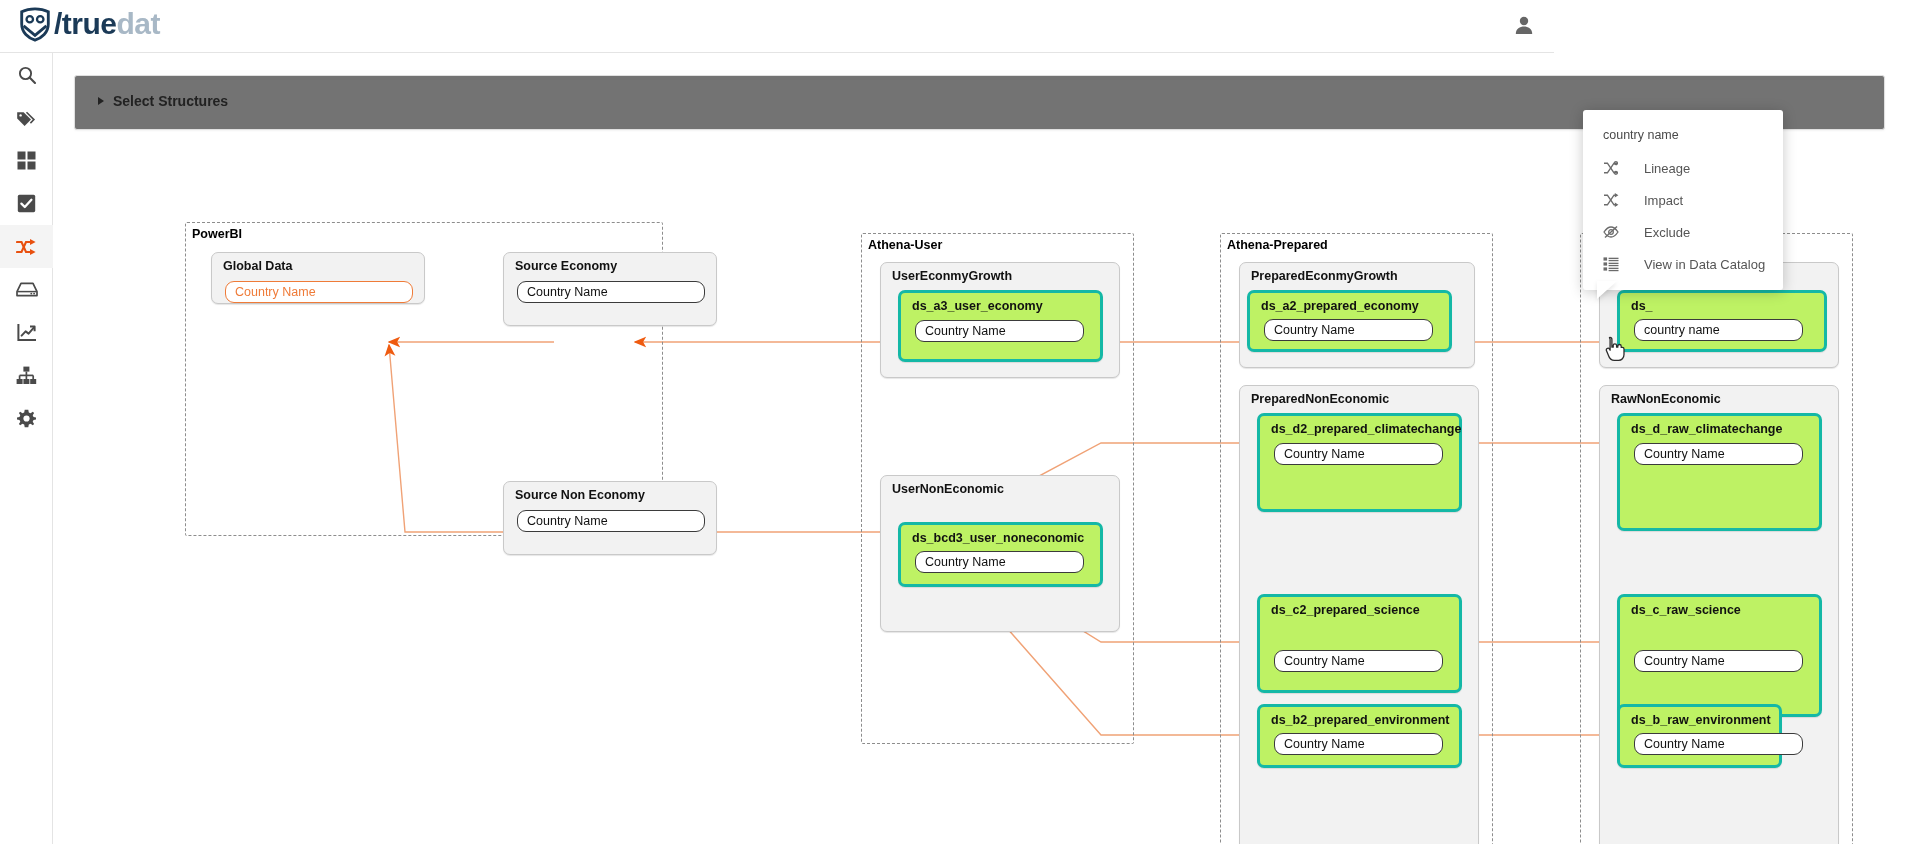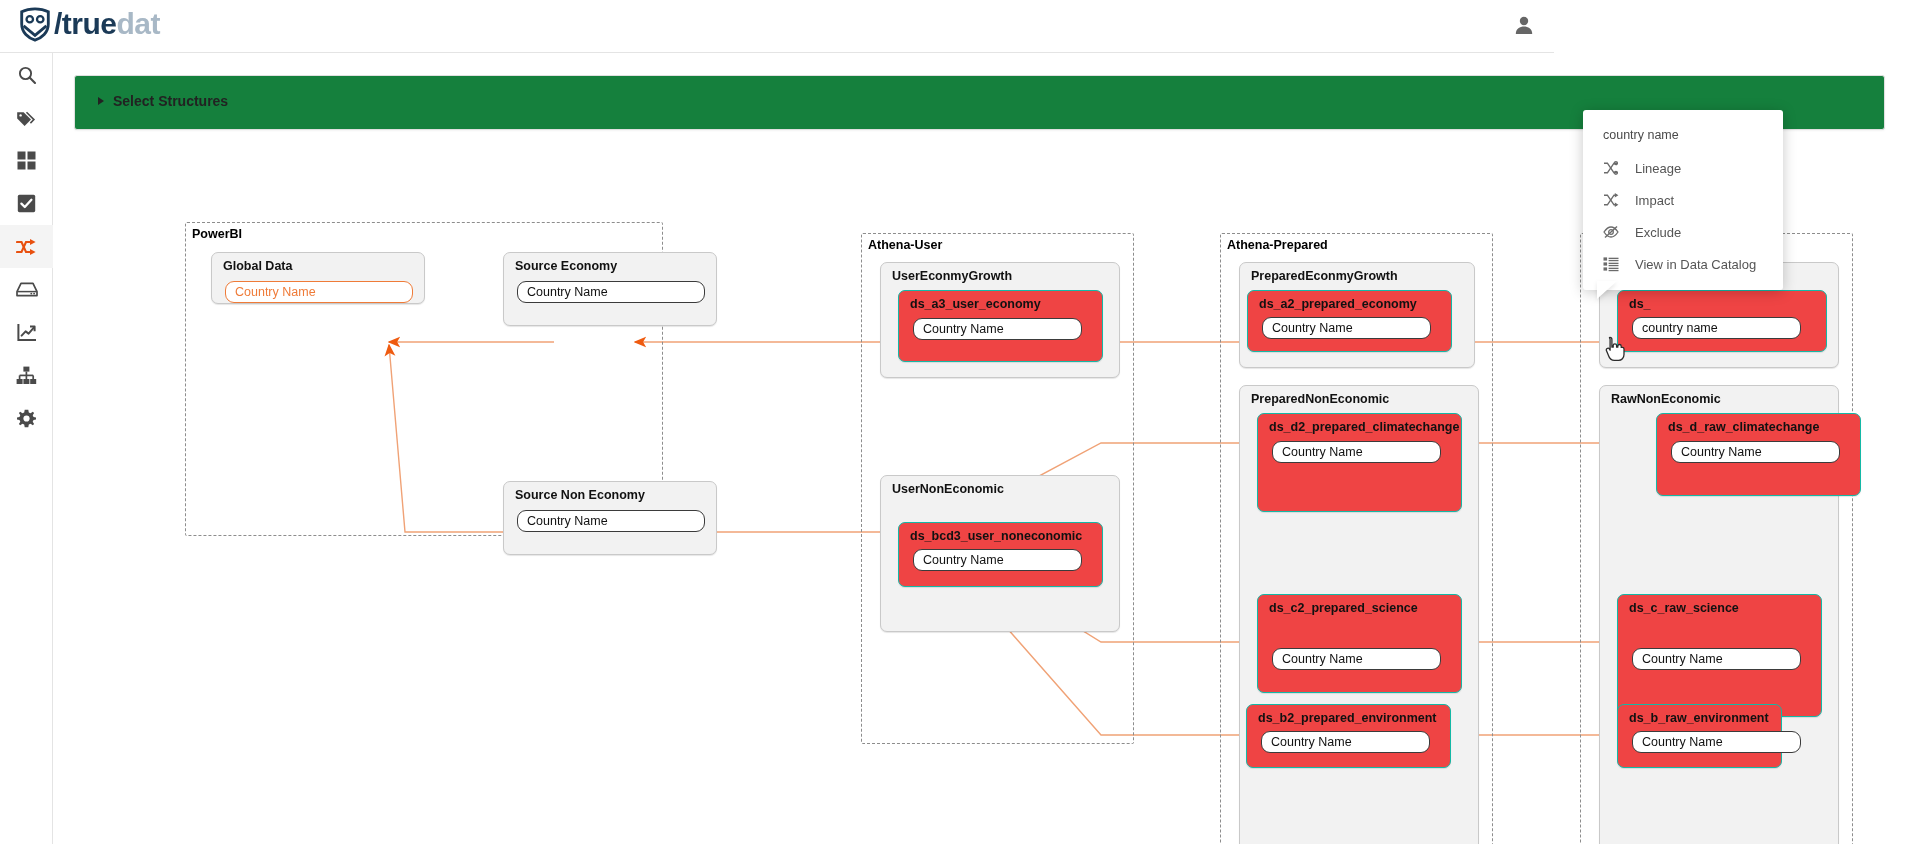--- a/index.html
+++ b/index.html
@@ -57,21 +57,21 @@
   
   .content {
     position: absolute; left: 53px; top: 53px;
     width: 1853px; height: 791px;
     background: #ffffff;
     overflow: hidden;
   }
   .panel {
     position: absolute; left: 21px; top: 22px;
     width: 1811px; height: 55px;
-    background: #15803d;
+    background: #737373;
     border: 1px solid #e0e0e0;
     border-radius: 3px;
     box-shadow: 0 1px 2px rgba(0,0,0,0.05);
   }
   .panel-header {
     display:flex; align-items:center; gap:9px;
     padding: 17px 0 0 23px;
     font-size: 14px; font-weight: bold; color: #222;
     cursor: pointer;
   }
@@ -109,22 +109,22 @@
     border: 1px solid #c9c9c9;
     border-radius: 7px;
     box-shadow: 0 1px 1px rgba(0,0,0,0.10);
   }
   .structbox > .struct-label {
     position: absolute; left: 11px; top: 6px;
     font-size: 12.5px; font-weight: bold; color: #111;
     white-space: nowrap;
   }
   .structbox.nested {
-    background: #ef4444;
-    border: 1px solid #14b8a6;
+    background: #bef264;
+    border: 3px solid #14b8a6;
   }
 
   
   .field {
     position: absolute;
     background: #ffffff;
     border: 1.6px solid #3b3b3b;
     border-radius: 9px;
     font-size: 12.5px;
     color: #111;
@@ -147,21 +147,21 @@
     border-radius: 3px;
     box-shadow: 0 2px 14px rgba(0,0,0,0.22);
     z-index: 60;
     padding: 6px 0 10px 0;
   }
   .ctxmenu .ctx-title {
     font-size: 12.5px; color: #4a4a4a;
     padding: 12px 0 10px 20px;
   }
   .ctxmenu .ctx-item {
-    display:flex; align-items:center; gap:16px;
+    display:flex; align-items:center; gap:25px;
     padding: 8px 0 8px 20px;
     font-size: 13px; color: #555;
     cursor: pointer;
   }
   .ctxmenu .ctx-icon { width:16px; height:16px; flex:0 0 16px; display:block; }
   .ctx-pointer {
     position:absolute; left: 14px; bottom: -9px;
     width:0;height:0;
     border-left: 10px solid #ffffff;
     border-top: 9px solid #ffffff;
@@ -372,42 +372,42 @@
         <div class="structbox nested" style="left:17px; top:27px; width:205px; height:99px;">
           <span class="struct-label">ds_d2_prepared_climatechange</span>
           <div class="field" style="left:14px; top:27px; width:169px; height:22px;">Country Name</div>
         </div>
 
         <div class="structbox nested" style="left:17px; top:208px; width:205px; height:99px;">
           <span class="struct-label">ds_c2_prepared_science</span>
           <div class="field" style="left:14px; top:53px; width:169px; height:22px;">Country Name</div>
         </div>
 
-        <div class="structbox nested" style="left:6px; top:318px; width:205px; height:64px;padding-left:28px;">
+        <div class="structbox nested" style="left:17px; top:318px; width:205px; height:64px;padding-left:28px;">
           <span class="struct-label">ds_b2_prepared_environment</span>
           <div class="field" style="left:14px; top:26px; width:169px; height:22px;">Country Name</div>
         </div>
       </div>
     </div>
 
     <div class="sysgroup" style="left:1527px; top:180px; width:273px; height:632px;">
       <span class="sys-label">Athena-Ra</span>
 
       <div class="structbox" style="left:18px; top:28px; width:240px; height:106px;">
         <span class="struct-label">RawEco</span>
         <div class="structbox nested" style="left:17px; top:27px; width:210px; height:62px;">
           <span class="struct-label">ds_</span>
           <div class="field" style="left:14px; top:26px; width:169px; height:22px;">country name</div>
         </div>
       </div>
 
       <div class="structbox" style="left:18px; top:151px; width:240px; height:467px;">
         <span class="struct-label">RawNonEconomic</span>
 
-        <div class="structbox nested" style="left:17px; top:27px; width:205px; height:83px;margin-left:39px;">
+        <div class="structbox nested" style="left:17px; top:27px; width:205px; height:118px;">
           <span class="struct-label">ds_d_raw_climatechange</span>
           <div class="field" style="left:14px; top:27px; width:169px; height:22px;">Country Name</div>
         </div>
 
         <div class="structbox nested" style="left:17px; top:208px; width:205px; height:123px;">
           <span class="struct-label">ds_c_raw_science</span>
           <div class="field" style="left:14px; top:53px; width:169px; height:22px;">Country Name</div>
         </div>
 
         <div class="structbox nested" style="left:17px; top:318px; width:165px; height:64px;">

